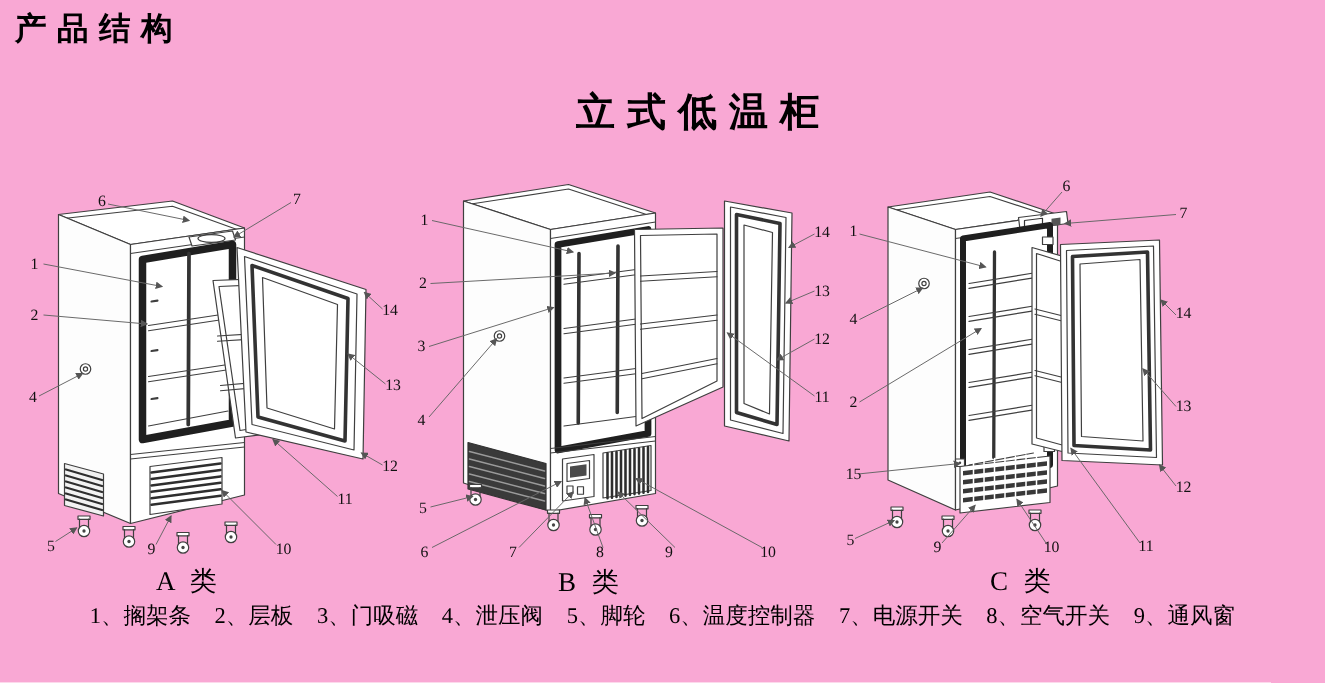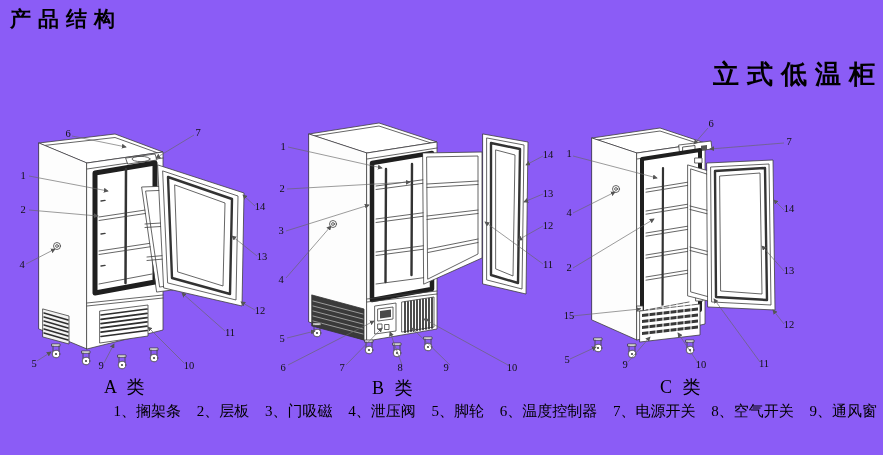--- a/index.html
+++ b/index.html
@@ -1,26 +1,26 @@
 <!DOCTYPE html>
 <html><head>
 <meta charset="utf-8">
 <style>
   html,body{margin:0;padding:0;background:#fff}
-  .page{position:relative;width:883px;height:455px;background:#8b5cf6;
+  .page{position:relative;width:883px;height:455px;background:#f9a8d4;
         font-family:"Liberation Serif",serif;color:#000;overflow:hidden}
   .hdr{position:absolute;top:5px;left:10px;font-size:21px;font-weight:bold;letter-spacing:7px}
-  .ttl{position:absolute;top:57px;left:0;width:100%;text-align:right;font-size:26px;
+  .ttl{position:absolute;top:57px;left:0;width:100%;text-align:center;font-size:26px;
        font-weight:bold;letter-spacing:8px;padding-left:55px;box-sizing:border-box}
   .fig{position:absolute}
   .cat{position:absolute;font-size:18px;letter-spacing:3px}
   .cat-a{left:104px;top:375px}
   .cat-b{left:372px;top:376px}
   .cat-c{left:660px;top:375px}
-  .legend{position:absolute;top:400px;left:0;width:100%;text-align:right;font-size:15px;
+  .legend{position:absolute;top:400px;left:0;width:100%;text-align:center;font-size:15px;
           line-height:23px;padding-left:0;box-sizing:border-box}
   .li{margin:0 6px;white-space:nowrap}
   svg text{font-family:"Liberation Serif",serif}
   .art{stroke:#3f3f3f;stroke-width:.8;fill:none;stroke-linejoin:round;stroke-linecap:round}
   .dk{stroke:#1f1f1f}
   .ldr{stroke:#666;stroke-width:.65;fill:none}
   .co{font-size:10.5px;fill:#111;stroke:none;text-anchor:middle}
 </style>
 </head>
 <body>

